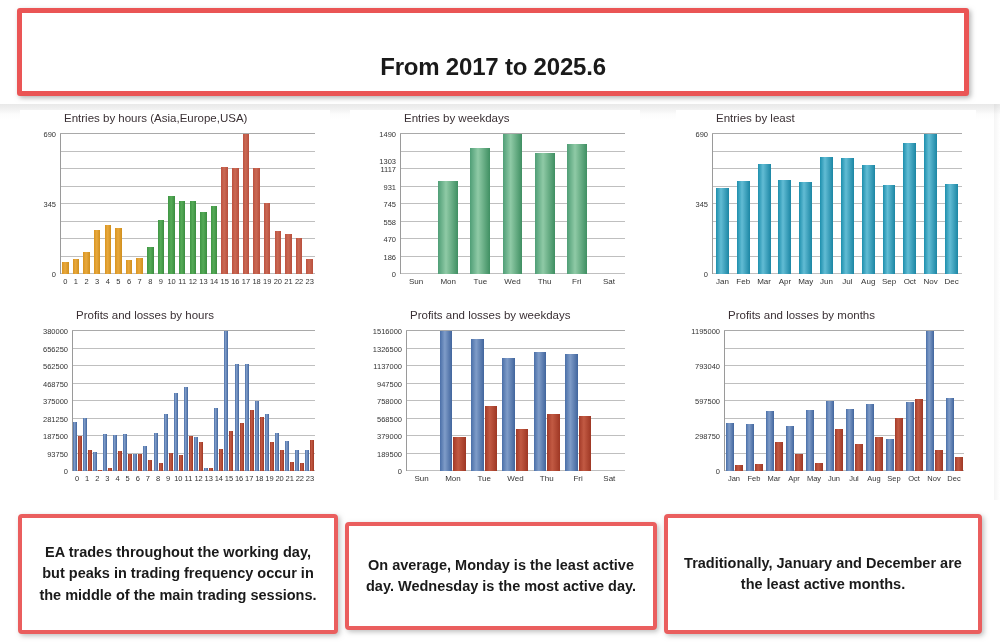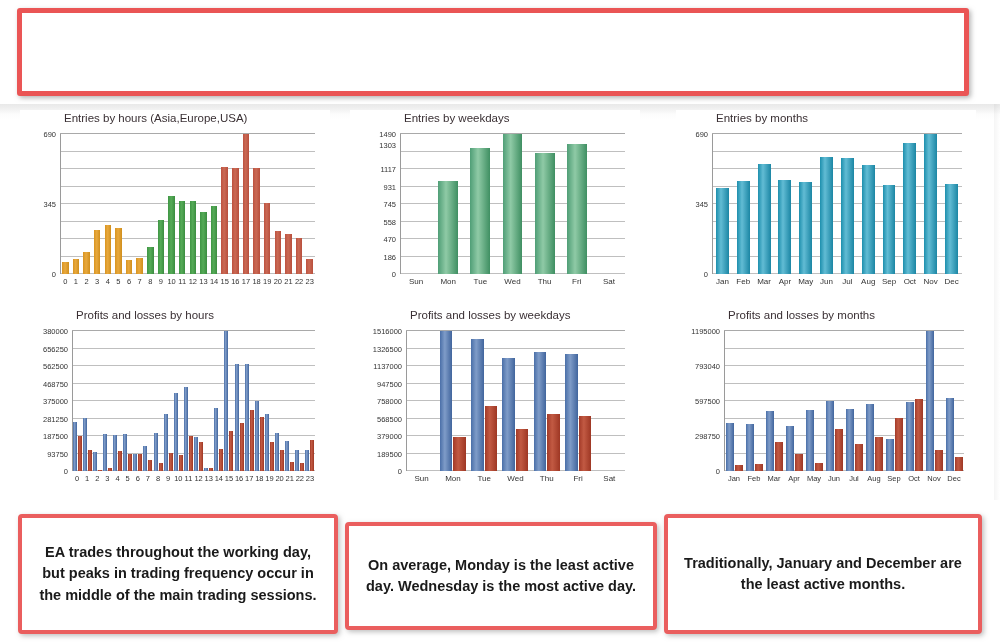--- a/index.html
+++ b/index.html
@@ -79,20 +79,21 @@
     position:absolute;right:0;top:104px;width:6px;height:398px;
     background:linear-gradient(to right,rgba(0,0,0,0.04),rgba(0,0,0,0));
   }
 </style>
 </head>
 <body>
 
 <div class="title-banner">
   <div class="title-text">
     <br>
+    <span>From 2017 to 2025.6</span>
   </div>
 </div>
 
 <div class="chart-band" id="chart-band">
     <div class="chart-panel" style="left: 20px; top: 6px; width: 310px; height: 190px;">
       <div class="chart-title" style="left: 44px; top: 2px;">Entries by hours (Asia,Europe,USA)</div>
       <div class="plot" style="left: 40px; top: 24px; width: 255px; height: 140px;">
         <div class="gridlines">
           <div class="gridline" style="bottom: 0px;"></div>
           <div class="gridline" style="bottom: 17.5px;"></div>
@@ -252,35 +253,35 @@
         <div class="axis-y"></div>
       </div>
       <div style="position: absolute; left: 0px; top: 24px; width: 46px; height: 140px;">
         <div class="ylabel" style="bottom: 0px; transform: translateY(50%);">0</div>
         <div class="ylabel" style="bottom: 17.4765px; transform: translateY(50%);">186</div>
         <div class="ylabel" style="bottom: 34.953px; transform: translateY(50%);">470</div>
         <div class="ylabel" style="bottom: 52.4295px; transform: translateY(50%);">558</div>
         <div class="ylabel" style="bottom: 70px; transform: translateY(50%);">745</div>
         <div class="ylabel" style="bottom: 87.4765px; transform: translateY(50%);">931</div>
         <div class="ylabel" style="bottom: 104.953px; transform: translateY(50%);">1117</div>
-        <div class="ylabel" style="bottom: 129px; transform: translateY(50%); margin-left: 40px;">1303</div>
+        <div class="ylabel" style="bottom: 113px; transform: translateY(50%); margin-left: 40px;">1303</div>
         <div class="ylabel" style="bottom: 140px; transform: translateY(50%);">1490</div>
       </div>
       <div class="xlabels" style="left: 50px; top: 167px; width: 225px;">
         <div class="xlabel" style="font-size: 8px;">Sun</div>
         <div class="xlabel" style="font-size: 8px;">Mon</div>
         <div class="xlabel" style="font-size: 8px;">Tue</div>
         <div class="xlabel" style="font-size: 8px;">Wed</div>
         <div class="xlabel" style="font-size: 8px;">Thu</div>
         <div class="xlabel" style="font-size: 8px;">Fri</div>
         <div class="xlabel" style="font-size: 8px;">Sat</div>
       </div>
     </div>
     <div class="chart-panel" style="left: 676px; top: 6px; width: 300px; height: 190px;">
-      <div class="chart-title" style="left: 40px; top: 2px;">Entries by months</div>
+      <div class="chart-title" style="left: 40px; top: 2px;">Entries by least</div>
       <div class="plot" style="left: 36px; top: 24px; width: 250px; height: 140px;">
         <div class="gridlines">
           <div class="gridline" style="bottom: 0px;"></div>
           <div class="gridline" style="bottom: 17.5px;"></div>
           <div class="gridline" style="bottom: 35px;"></div>
           <div class="gridline" style="bottom: 52.5px;"></div>
           <div class="gridline" style="bottom: 70px;"></div>
           <div class="gridline" style="bottom: 87.5px;"></div>
           <div class="gridline" style="bottom: 105px;"></div>
           <div class="gridline" style="bottom: 122.5px;"></div>

